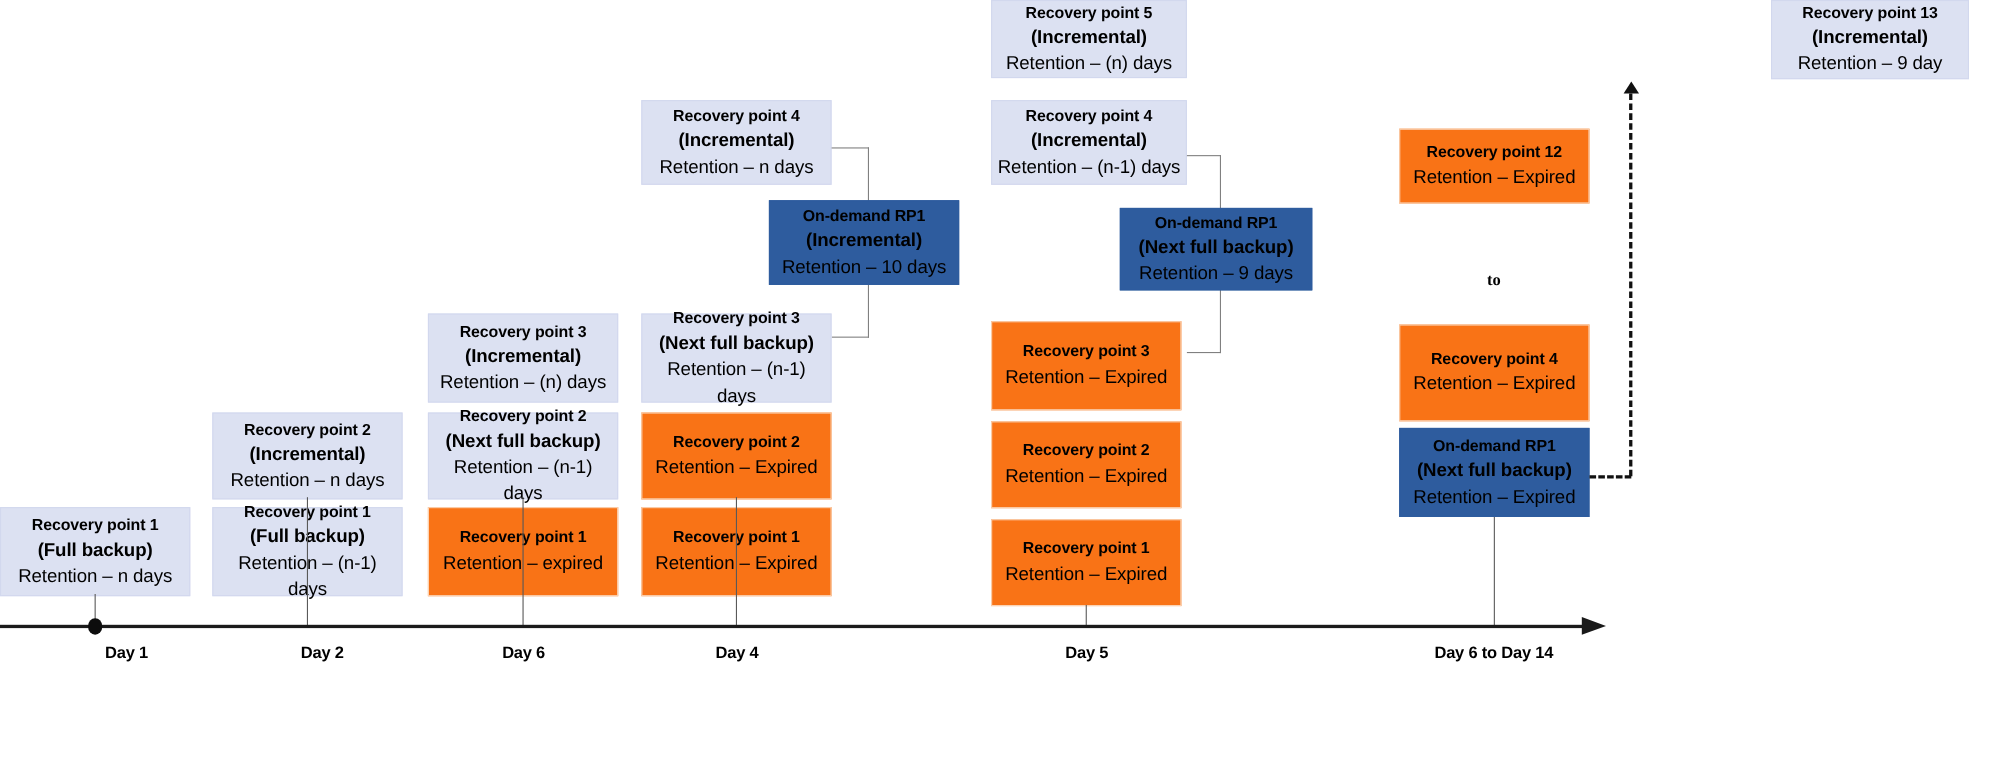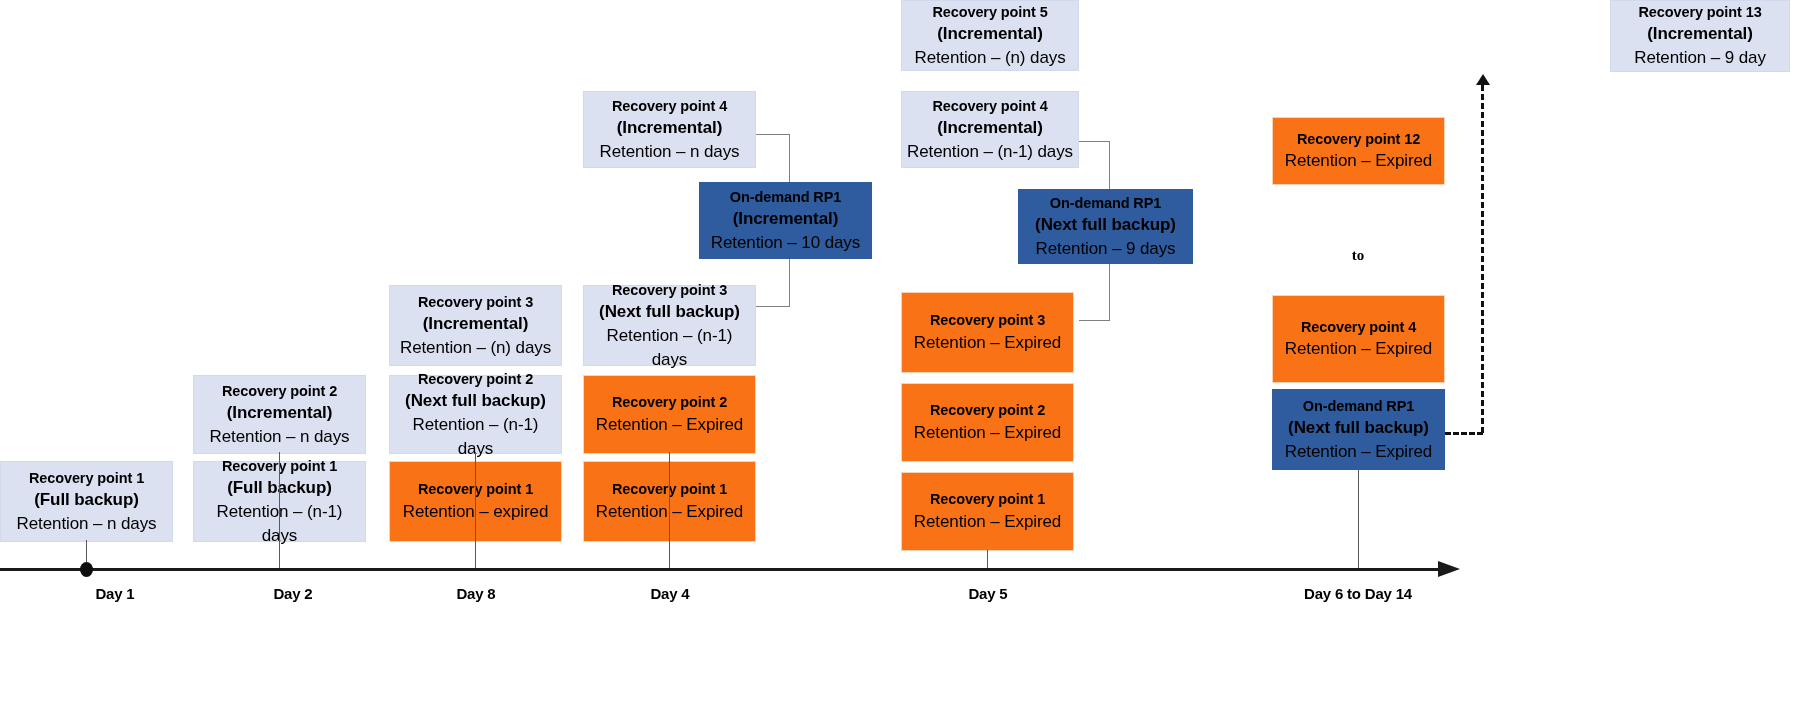--- a/index.html
+++ b/index.html
@@ -241,18 +241,18 @@
   <div class="tick" style="left:669px; top:452px; height:117px;"></div>
   <div class="tick" style="left:987px; top:550px; height:19px;"></div>
   <div class="tick" style="left:1358px; top:470px; height:99px;"></div>
 
   <div id="axis-line"></div>
   <div id="axis-arrow"></div>
   <div id="axis-origin-dot"></div>
 
   <div class="day-label" style="left:98px; top:585px;margin-left:17px;">Day 1</div>
   <div class="day-label" style="left:280px; top:585px;margin-left:13px;">Day 2</div>
-  <div class="day-label" style="left:476px; top:585px;">Day 8</div>
+  <div class="day-label" style="left:476px; top:585px;">Day 6</div>
   <div class="day-label" style="left:670px; top:585px;">Day 4</div>
   <div class="day-label" style="left:988px; top:585px;">Day 5</div>
   <div class="day-label" style="left:1358px; top:585px;">Day 6 to Day 14</div>
 
 </div>
 
 </body></html>

